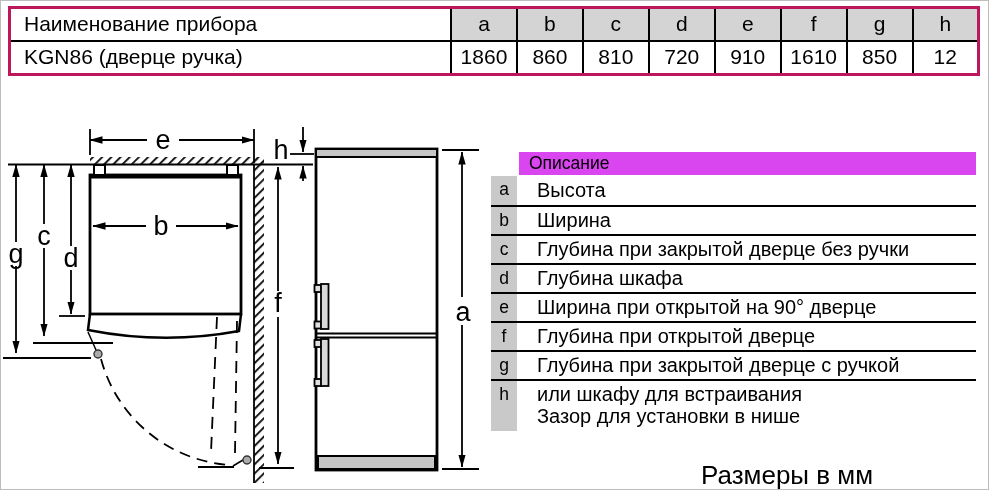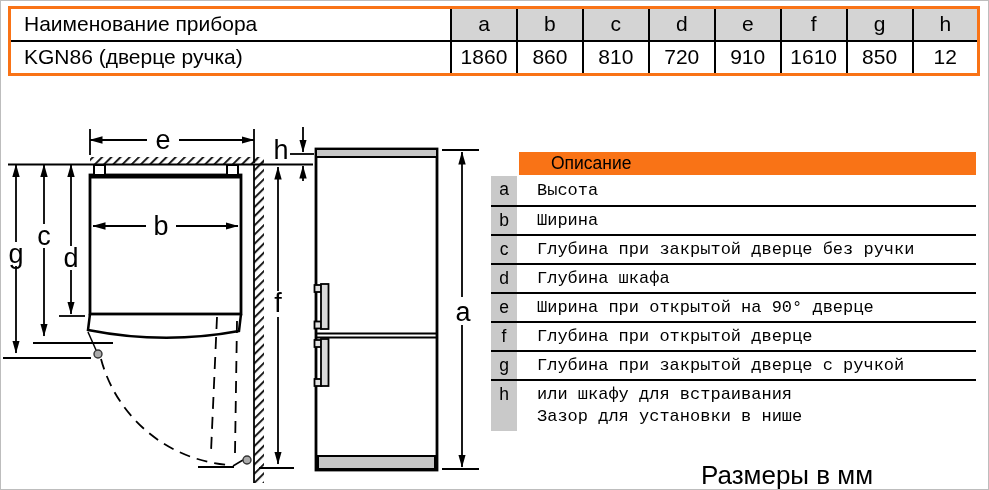--- a/index.html
+++ b/index.html
@@ -4,44 +4,44 @@
 <style>
   html,body{margin:0;padding:0;background:#fff;}
   .page{
     position:relative;width:989px;height:490px;background:#ffffff;
     font-family:"Liberation Sans","DejaVu Sans",sans-serif;color:#000;
     border:1px solid #bdbdbd;box-sizing:border-box;overflow:hidden;
   }
   
   table.spec{
     position:absolute;left:7px;top:5px;width:972px;
-    border-collapse:collapse;table-layout:fixed;border:3px solid #f97316;
+    border-collapse:collapse;table-layout:fixed;border:3px solid #be185d;
   }
   table.spec td{
     border:2px solid #000;font-size:21px;text-align:center;
     vertical-align:middle;padding:0;white-space:nowrap;overflow:hidden;
   }
   table.spec tr{height:34px;}
   table.spec tr.hdr{height:33px;}
   table.spec td.name{width:426px;text-align:left;padding-left:13px;}
   table.spec tr.hdr td.dim{background:#d4d4d4;}
   
   .drawing{position:absolute;left:0;top:118px;width:500px;height:372px;}
   .drawing text{font-family:"Liberation Sans","DejaVu Sans",sans-serif;font-size:27px;fill:#000;}
   
   .legend{position:absolute;left:490px;top:151px;width:485px;}
   .legend-header-row{display:flex;height:23px;margin-bottom:1px;}
   .legend-key-spacer{width:28px;}
-  .legend-header{flex:1;background:#f97316;font-size:17.5px;line-height:23px;padding-left:32px;}
+  .legend-header{flex:1;background:#d946ef;font-size:17.5px;line-height:23px;padding-left:10px;}
   .legend-row{display:flex;height:29px;box-sizing:border-box;align-items:stretch;}
   .legend-row + .legend-row{border-top:2px solid #000;}
   .legend-row.tall{height:52px;}
   .legend-key{width:26px;margin-right:2px;background:#c9c9c9;font-size:17.5px;
               text-align:center;line-height:26px;flex:none;}
-  .legend-desc{flex:1;font-size:17px;display:flex;align-items:center;padding-left:18px;font-family:Liberation Mono, monospace;}
+  .legend-desc{flex:1;font-size:20px;display:flex;align-items:center;padding-left:18px;}
   .legend-row.tall .legend-desc{flex-direction:column;align-items:flex-start;justify-content:flex-start;
               line-height:21.5px;padding-top:3px;}
   
   .units-note{position:absolute;left:700px;top:459px;width:275px;font-size:26px;}
 </style>
 </head>
 <body>
 
 <div class="page">
 

